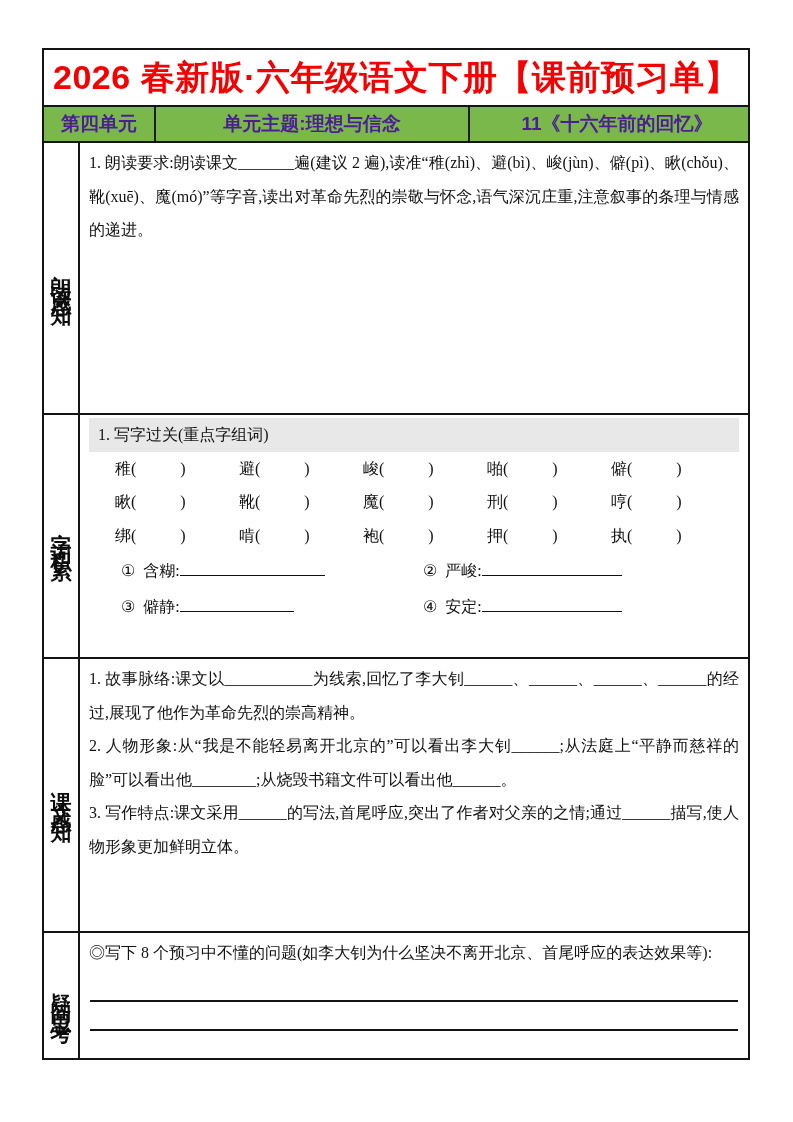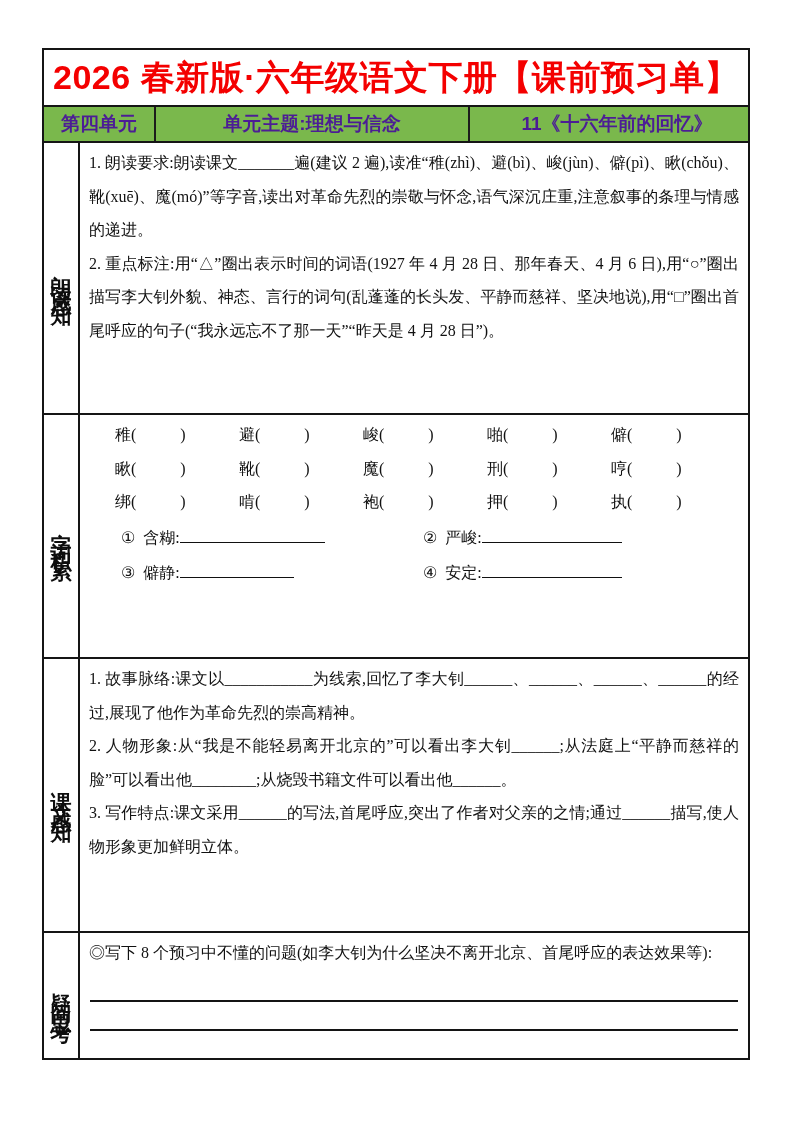--- a/index.html
+++ b/index.html
@@ -75,29 +75,29 @@
       <div class="unit-cell uc2">单元主题:理想与信念</div>
       <div class="unit-cell uc3">11《十六年前的回忆》</div>
     </div>
 
     <div class="section sec-langdu">
       <div class="rowlabel-wrap">
         <div class="rowlabel">朗读感知</div>
       </div>
       <div class="content">
         <p>1. 朗读要求:朗读课文_______遍(建议 2 遍),读准“稚(zhì)、避(bì)、峻(jùn)、僻(pì)、瞅(chǒu)、靴(xuē)、魔(mó)”等字音,读出对革命先烈的崇敬与怀念,语气深沉庄重,注意叙事的条理与情感的递进。</p>
-        <p>2. 重点标注:用“△”圈出表示时间的词语(1927 年 4 月 28 日、那年春天、4 月 6 日),用“○”圈出描写李大钊外貌、神态、言行的词句(乱蓬蓬的长头发、平静而慈祥、坚决地说),用“□”圈出首尾呼应的句子(“我永远忘不了那一天”“昨天是 4 月 28 日”)。</p>
       </div>
     </div>
 
     <div class="section sec-zici">
       <div class="rowlabel-wrap">
         <div class="rowlabel">字词积累</div>
       </div>
       <div class="content">
+        <p class="zheading" style="background:#e8e8e8;">1. 写字过关(重点字组词)</p>
 
         <div class="kgrid-row">
           <div class="kcell"><span>稚</span><span>(</span><span class="kgap"></span><span>)</span></div>
           <div class="kcell"><span>避</span><span>(</span><span class="kgap"></span><span>)</span></div>
           <div class="kcell"><span>峻</span><span>(</span><span class="kgap"></span><span>)</span></div>
           <div class="kcell"><span>啪</span><span>(</span><span class="kgap"></span><span>)</span></div>
           <div class="kcell"><span>僻</span><span>(</span><span class="kgap"></span><span>)</span></div>
         </div>
 
         <div class="kgrid-row">

